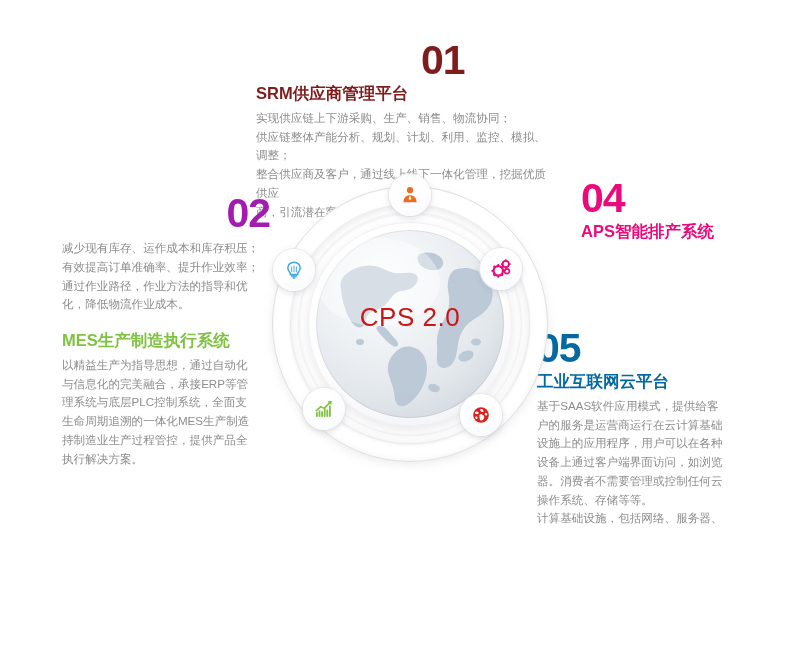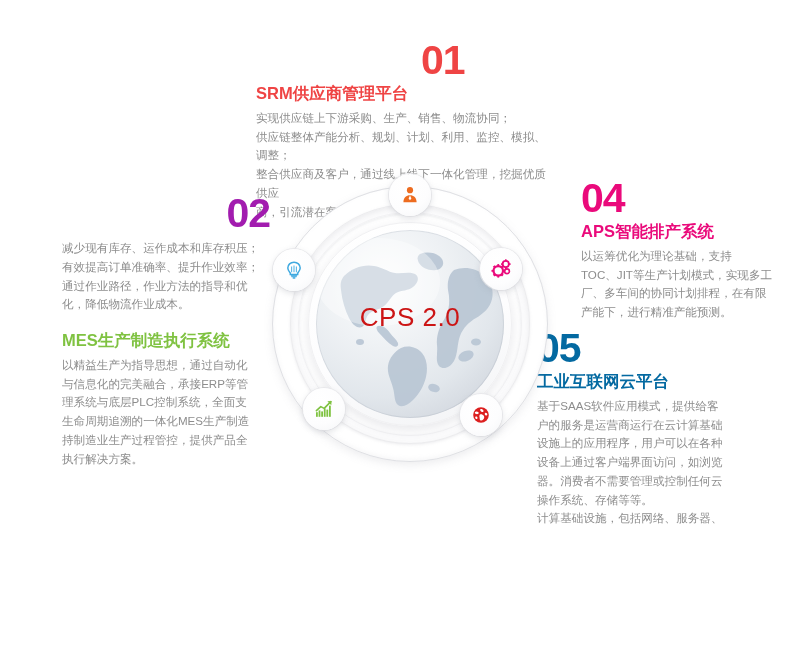--- a/index.html
+++ b/index.html
@@ -45,21 +45,21 @@
   #b02 .num{text-align:right;}
   #b02 .title{text-align:left;}
   #b02 .body{text-align:justify;text-align-last:left;}
   #b03{left:62px;top:328px;width:208px;}
   #b03 .num{text-align:right;}
   #b04{left:537px;top:178px;width:206px;margin-left:44px;}
   #b04 .bodyjust p{text-align:justify;}
   #b05{left:537px;top:328px;width:206px;}
 
   
-  .c-orange{color:#ef4444;}
+  .c-orange{color:#7f1d1d;}
   .c-blue{color:#a21caf;margin-top:15px;}
   .c-green{color:#7fc241;}
   .c-pink{color:#ea0a7b;}
   .c-red{color:#0369a1;}
 
   
   #graphic{
     position:absolute;left:268px;top:182px;width:284px;height:284px;
   }
   .ring{
@@ -161,26 +161,20 @@
       <p>理系统与底层PLC控制系统，全面支</p>
       <p>生命周期追溯的一体化MES生产制造</p>
       <p>持制造业生产过程管控，提供产品全</p>
       <p>执行解决方案。</p>
     </div>
   </div>
 
   <div class="block align-left" id="b04">
     <div class="num c-pink">04</div>
     <div class="title c-pink">APS智能排产系统</div>
-    <div class="body bodyjust">
-      <p>以运筹优化为理论基础，支持</p>
-      <p>TOC、JIT等生产计划模式，实现多工</p>
-      <p>厂、多车间的协同计划排程，在有限</p>
-      <p>产能下，进行精准产能预测。</p>
-    </div>
   </div>
 
   <div class="block align-left" id="b05">
     <div class="num c-red">05</div>
     <div class="title c-red">工业互联网云平台</div>
     <div class="body">
       <p>基于SAAS软件应用模式，提供给客</p>
       <p>户的服务是运营商运行在云计算基础</p>
       <p>设施上的应用程序，用户可以在各种</p>
       <p>设备上通过客户端界面访问，如浏览</p>

